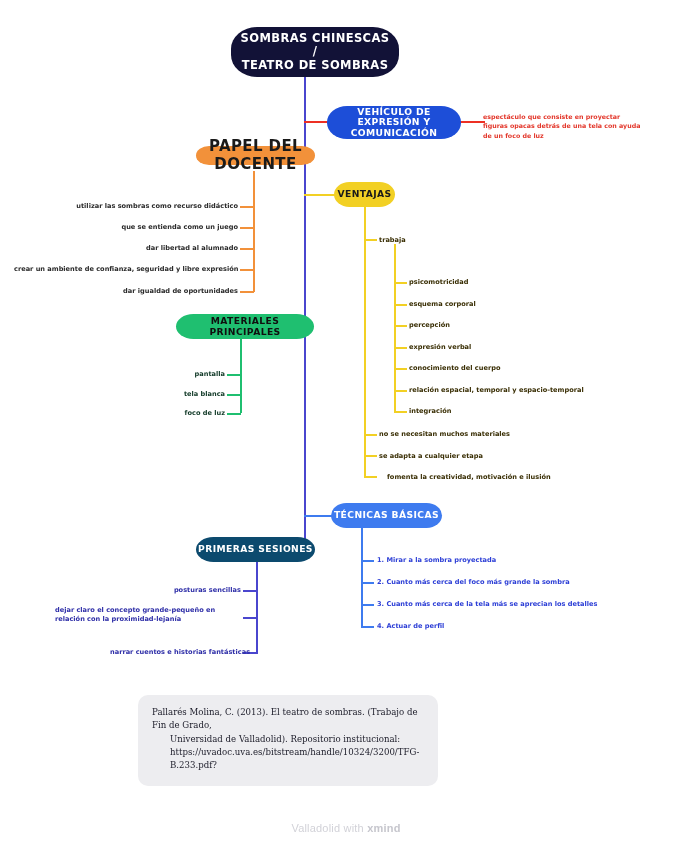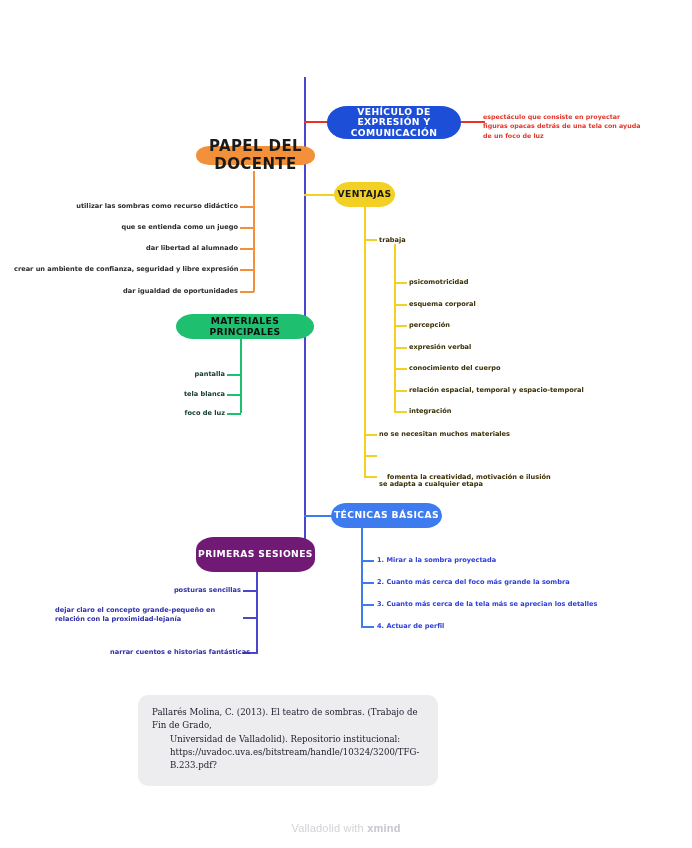--- a/index.html
+++ b/index.html
@@ -55,22 +55,22 @@
     left:176px;top:314px;width:138px;height:25px;
     background:#1FBF70;color:#101010;font-size:9.2px;
     border-radius:18px/13px;
   }
   .b-blue{
     left:331px;top:503px;width:111px;height:25px;
     background:#3E7BEF;color:#ffffff;font-size:9.2px;
     border-radius:16px/13px;
   }
   .b-purple{
-    left:196px;top:537px;width:119px;height:35px;
-    background:#701a75;color:#ffffff;font-size:9.2px;
+    left:196px;top:537px;width:119px;height:25px;
+    background:#0c4a6e;color:#ffffff;font-size:9.2px;
     border-radius:18px/13px;
     text-align:right;
   }
 
   
   .ln{position:absolute;z-index:1;}
   .vline{width:2px;}
   .hline{height:2px;}
 
   
@@ -121,20 +121,22 @@
   }
   .footer b{color:#c6c6cd;font-weight:700;}
 </style>
 </head>
 <body>
 
 <div id="canvas">
 
   <div class="ln vline" style="left:304px;top:77px;height:472px;background:#4A46CE;"></div>
 
+  <div class="chip root">SOMBRAS CHINESCAS /
+TEATRO DE SOMBRAS</div>
 
   <div class="ln hline" style="left:304px;top:121px;width:25px;background:#ED3024;"></div>
   <div class="chip b-red">VEHÍCULO DE EXPRESIÓN Y
 COMUNICACIÓN</div>
   <div class="ln hline" style="left:459px;top:121px;width:26px;background:#ED3024;"></div>
   <div class="note-red">espectáculo que consiste en proyectar figuras opacas detrás de una tela con ayuda de un foco de luz</div>
 
   <div class="ln hline" style="left:280px;top:158px;width:25px;background:#F2913A;"></div>
   <div class="chip b-orange">PAPEL DEL DOCENTE</div>
 
@@ -173,21 +175,21 @@
   <div class="leaf l c-yellow" style="left:409px;top:321px;">percepción</div>
   <div class="leaf l c-yellow" style="left:409px;top:343px;">expresión verbal</div>
   <div class="leaf l c-yellow" style="left:409px;top:364px;">conocimiento del cuerpo</div>
   <div class="leaf l c-yellow" style="left:409px;top:386px;">relación espacial, temporal y espacio-temporal</div>
   <div class="leaf l c-yellow" style="left:409px;top:407px;">integración</div>
 
   <div class="ln hline" style="left:364px;top:434px;width:13px;background:#F2D024;"></div>
   <div class="ln hline" style="left:364px;top:455px;width:13px;background:#F2D024;"></div>
   <div class="ln hline" style="left:364px;top:476px;width:13px;background:#F2D024;"></div>
   <div class="leaf l c-yellow" style="left:379px;top:430px;">no se necesitan muchos materiales</div>
-  <div class="leaf l c-yellow" style="left:379px;top:452px;margin-top:28px;">se adapta a cualquier etapa</div>
+  <div class="leaf l c-yellow" style="left:379px;top:452px;">se adapta a cualquier etapa</div>
   <div class="leaf l c-yellow" style="left:379px;top:473px;margin-left:8px;">fomenta la creatividad, motivación e ilusión</div>
 
   <div class="ln hline" style="left:280px;top:326px;width:25px;background:#1FBF70;"></div>
   <div class="chip b-green">MATERIALES PRINCIPALES</div>
   <div class="ln vline" style="left:240px;top:339px;height:74px;background:#1FBF70;"></div>
   <div class="ln hline" style="left:227px;top:374px;width:14px;background:#1FBF70;"></div>
   <div class="ln hline" style="left:227px;top:394px;width:14px;background:#1FBF70;"></div>
   <div class="ln hline" style="left:227px;top:413px;width:14px;background:#1FBF70;"></div>
   <div class="leaf r c-green" style="left:130px;top:370px;width:95px;">pantalla</div>
   <div class="leaf r c-green" style="left:130px;top:390px;width:95px;">tela blanca</div>

